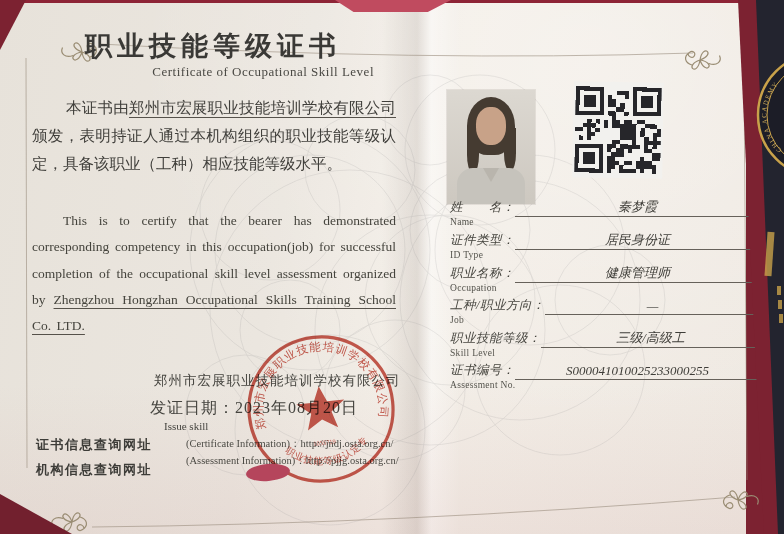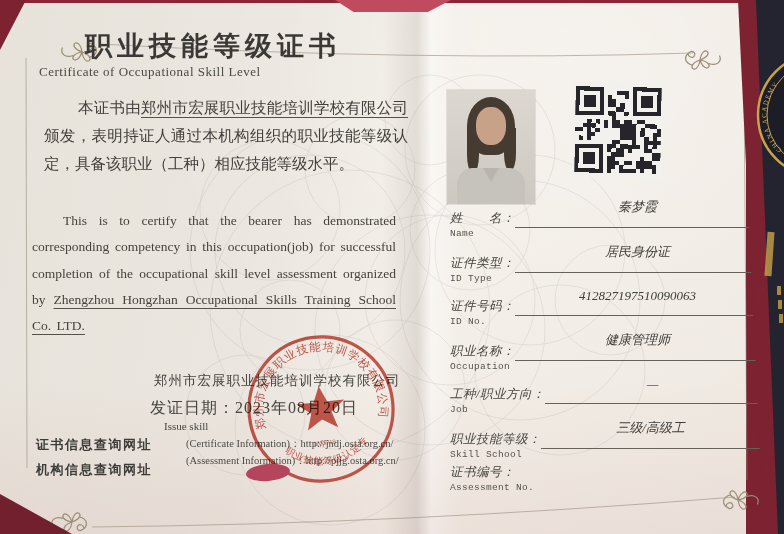--- a/index.html
+++ b/index.html
@@ -22,23 +22,23 @@
     position:absolute;inset:0;
     background:
       radial-gradient(ellipse at 78% 12%, rgba(255,255,255,.30), rgba(255,255,255,0) 55%),
       linear-gradient(to bottom, rgba(0,0,0,0) 72%, rgba(203,158,156,.16));
   }
   
   svg.layer{position:absolute;left:0;top:0;pointer-events:none;}
   
   .title{position:absolute;left:52px;top:28px;width:322px;text-align:center;
     font-size:27px;font-weight:700;letter-spacing:5px;color:#3a3936;}
-  .subtitle{position:absolute;left:39px;top:64px;width:322px;text-align:left;
+  .subtitle{position:absolute;left:52px;top:64px;width:322px;text-align:right;
     font-size:13px;color:#4a4944;letter-spacing:.5px;}
-  .para-cn{position:absolute;left:44px;top:94px;width:364px;
+  .para-cn{position:absolute;left:32px;top:94px;width:364px;
     font-size:15.5px;line-height:1.8;text-indent:2.2em;text-align:justify;color:#403f3b;}
   .para-en{position:absolute;left:32px;top:208px;width:364px;
     font-size:13.5px;line-height:1.95;text-indent:2.3em;text-align:justify;
     word-spacing:2px;color:#45443d;}
   .u{text-decoration:underline;text-underline-offset:4px;text-decoration-thickness:1px;text-decoration-color:#55514a;}
   .issuer-block{position:absolute;left:150px;top:372px;width:345px;font-size:13px;color:#45443f;}
   .issuer-block .org{font-size:13.5px;letter-spacing:1px;margin-left:4px;}
   .issuer-block .date{font-size:16px;margin-top:8px;letter-spacing:1px;}
   .issuer-block .date-en{font-size:11px;margin-left:14px;margin-top:1px;}
   .issuer-block .info{font-size:10.5px;margin-left:36px;margin-top:5px;white-space:nowrap;color:#4b4a44;}
@@ -58,22 +58,22 @@
   .photo .body{position:absolute;left:10px;bottom:0;width:68px;height:36px;border-radius:16px 16px 0 0;background:#c6c3bc;}
   .photo .collar{position:absolute;left:36px;bottom:22px;width:16px;height:14px;background:#b9b5ad;clip-path:polygon(50% 100%,0 0,100% 0);}
   .qr{position:absolute;left:573px;top:82px;width:90px;height:96px;background:#f2f1ee;
     transform:rotate(1deg);padding:2px;box-sizing:border-box;}
   .qr svg{width:100%;height:100%;shape-rendering:crispEdges;}
   .fields{position:absolute;left:450px;top:198px;width:310px;}
   .frow{margin-bottom:4px;}
   .frow .line{display:flex;align-items:flex-end;font-style:italic;}
   .flabel{white-space:nowrap;font-size:12.5px;letter-spacing:.5px;color:#46453f;padding-bottom:1px;}
   .fval{flex:1;border-bottom:1px solid #66615a;text-align:center;font-size:13px;
-    color:#3e3d38;padding-bottom:11px;min-height:16px;}
-  .elabel{font-size:9.5px;color:#55544d;margin-top:0;letter-spacing:.3px;font-family:Liberation Mono, monospace;}
+    color:#3e3d38;padding-bottom:0;min-height:16px;}
+  .elabel{font-size:9.5px;color:#55544d;margin-top:0;letter-spacing:.3px;}
   
   .edge{position:absolute;pointer-events:none;}
   .edge.topstrip{left:0;top:0;width:746px;height:3px;background:#8d2436;}
   .edge.topnotch{left:335px;top:0;width:116px;height:12px;background:#c04b5f;
     clip-path:polygon(0 0,100% 0,80% 100%,16% 100%);}
   .edge.tl{left:0;top:0;width:26px;height:50px;background:#7c2231;clip-path:polygon(0 0,100% 0,0 100%);}
   .edge.bl{left:0;bottom:0;width:72px;height:40px;background:#72202e;clip-path:polygon(0 0,0 100%,100% 100%);}
   .edge.foldred{left:246px;top:464px;width:44px;height:17px;border-radius:50%;
     background:#b5455c;transform:rotate(-5deg);}
 </style>
@@ -317,49 +317,43 @@
     </div>
     <div class="frow">
       <div class="line">
           <span class="flabel">证件类型：</span>
           <span class="fval">居民身份证</span>
         </div>
       <div class="elabel">ID Type</div>
     </div>
     <div class="frow">
       <div class="line">
-          <span class="flabel">证件号码：</span>
-          <span class="fval">412827197510090063</span>
-        </div>
-      <div class="elabel">ID No.</div>
-    </div>
-    <div class="frow">
-      <div class="line">
           <span class="flabel">职业名称：</span>
           <span class="fval">健康管理师</span>
         </div>
       <div class="elabel">Occupation</div>
     </div>
     <div class="frow">
       <div class="line">
           <span class="flabel">工种/职业方向：</span>
           <span class="fval">—</span>
         </div>
       <div class="elabel">Job</div>
     </div>
     <div class="frow">
       <div class="line">
           <span class="flabel">职业技能等级：</span>
           <span class="fval">三级/高级工</span>
         </div>
-      <div class="elabel">Skill School</div>
+      <div class="elabel">Skill Level</div>
     </div>
     <div class="frow">
       <div class="line">
           <span class="flabel">证书编号：</span>
+          <span class="fval">S000041010025233000255</span>
         </div>
       <div class="elabel">Assessment No.</div>
     </div>
   </div>
 
   <div class="edge topstrip"></div>
   <div class="edge topnotch"></div>
   <div class="edge tl"></div>
   <div class="edge bl"></div>
   <div class="edge foldred"></div>

